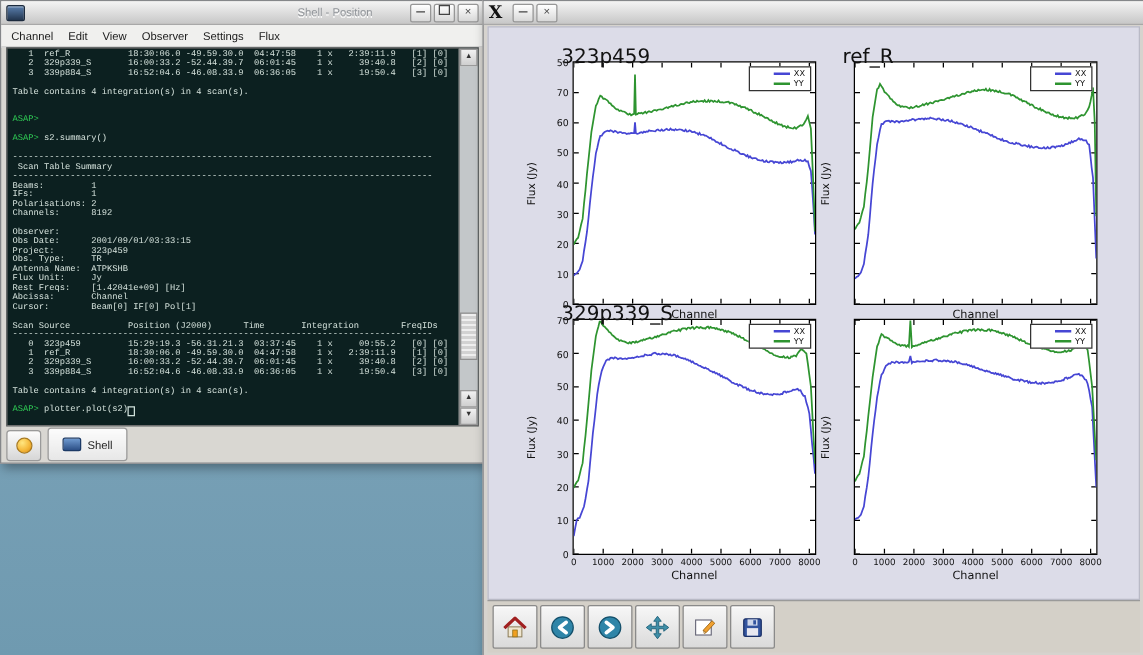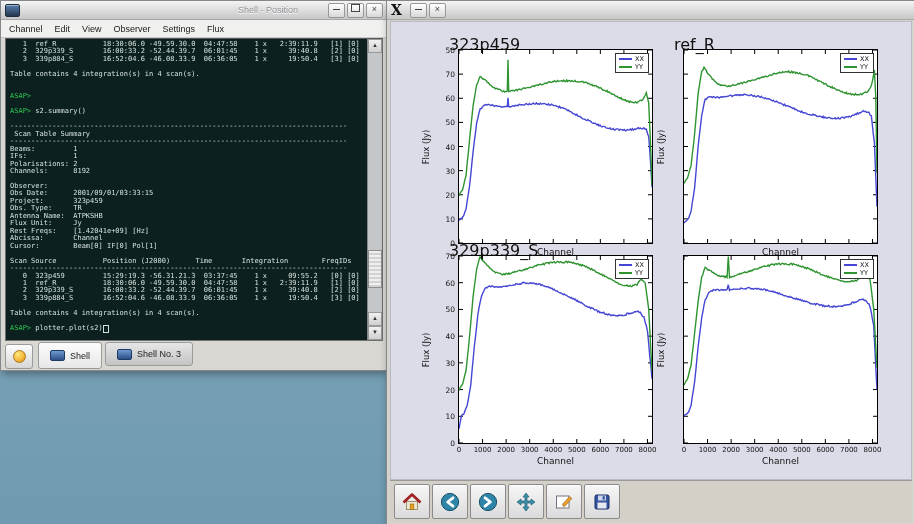--- a/index.html
+++ b/index.html
@@ -25,21 +25,21 @@
   .win-icon{width:13px;height:11px;background:linear-gradient(#5a7fae,#23364f);
     border:1px solid #1c2b3e;border-radius:2px;margin-right:4px;flex:none;
     box-shadow:inset 0 1px 0 rgba(255,255,255,.4);}
   .menubar{height:17px;background:#f0f0ee;border-bottom:1px solid #c9c9c9;
     display:flex;align-items:center;font-size:9px;color:#1a1a1a;padding-left:2px;}
   .mitem{padding:2px 6px;}
   .termwrap{position:absolute;left:4px;right:4px;top:37px;height:301px;
     background:#0c2020;border:1px solid #6f6f6f;border-top-color:#5a5a5a;display:flex;}
   .terminal{flex:1;padding:2px 0 0 4px;font:7px/7.48px "DejaVu Sans Mono",monospace;
     color:#d5e2dc;white-space:pre;overflow:hidden;}
-  .tline{height:7.48px;}
+  .tline{height:7.48px;font-family:Liberation Mono, monospace;}
   .seg-g{color:#2ec753;}
   .seg-c{display:inline-block;width:4px;height:6px;border:1px solid #cfe0da;vertical-align:-1px;}
   .scrollbar{width:14px;background:#d6d6d6;border-left:1px solid #8a8a8a;
     display:flex;flex-direction:column;flex:none;}
   .sbtn{height:12px;background:linear-gradient(#f2f2f2,#cfcfcf);border:1px solid #9a9a9a;
     font-size:6px;line-height:11px;text-align:center;color:#333;flex:none;}
   .strack{flex:1;position:relative;background:#c3c7c9;}
   .sthumb{position:absolute;left:0;right:0;top:76%;height:14%;
     background:repeating-linear-gradient(#efefef 0 2px,#d2d2d2 2px 4px);
     border:1px solid #8f8f8f;}
@@ -78,21 +78,21 @@
     font-family:"DejaVu Sans",sans-serif;font-size:7px;color:#111;}
   .ylab{position:absolute;top:0;bottom:0;width:12px;display:flex;align-items:center;
     justify-content:center;z-index:1;}
   .ylab.far{left:-39px;} .ylab.near{left:-29px;}
   .ylab span{transform:rotate(-90deg);white-space:nowrap;
     font-family:"DejaVu Sans",sans-serif;font-size:8.5px;color:#111;}
   .xlab{position:absolute;left:0;right:0;text-align:center;top:calc(100% + 13px);
     font-family:"DejaVu Sans",sans-serif;font-size:9px;color:#111;z-index:1;}
   .xlab.hid{top:calc(100% + 4px);z-index:1;}
   .legend{position:absolute;top:3px;right:3px;background:#fff;border:1px solid #333;
-    padding:1px 4px 1px 3px;z-index:2;}
+    padding:1px 4px 1px 19px;z-index:2;}
   .lrow{display:flex;align-items:center;height:8px;
     font-family:"DejaVu Sans",sans-serif;font-size:6.5px;color:#111;}
   .lline{width:13px;height:2px;margin-right:3px;flex:none;}
   .ptoolbar{position:absolute;left:3px;right:3px;bottom:3px;height:41px;background:#d4d0c8;
     border-top:1px solid #9a9a9a;display:flex;align-items:center;padding-left:4px;}
   .tbtn{width:34px;height:33px;margin-right:2px;background:linear-gradient(#f7f7f7,#dadada);
     border:1px solid #8a8a8a;border-radius:2px;display:flex;align-items:center;
     justify-content:center;box-shadow:inset 0 1px 0 #fff;}
 </style>
 </head>
@@ -128,24 +128,20 @@
       </div>
     </div>
     <div class="tabbar">
       <span class="newtab">
           <span class="orb"></span>
         </span>
       <span id="tabs" style="display:flex;">
           <span class="tab active">
             <span class="tabicon"></span>
             <span>Shell</span>
-          </span>
-          <span class="tab">
-            <span class="tabicon"></span>
-            <span>Shell No. 3</span>
           </span>
         </span>
     </div>
   </div>
 
   <div id="plotwin" class="window">
     <div class="titlebar">
       <span class="xlogo">X</span>
       <span class="wbtn"><span class="mini"></span></span>
       <span class="wbtn">×</span>

